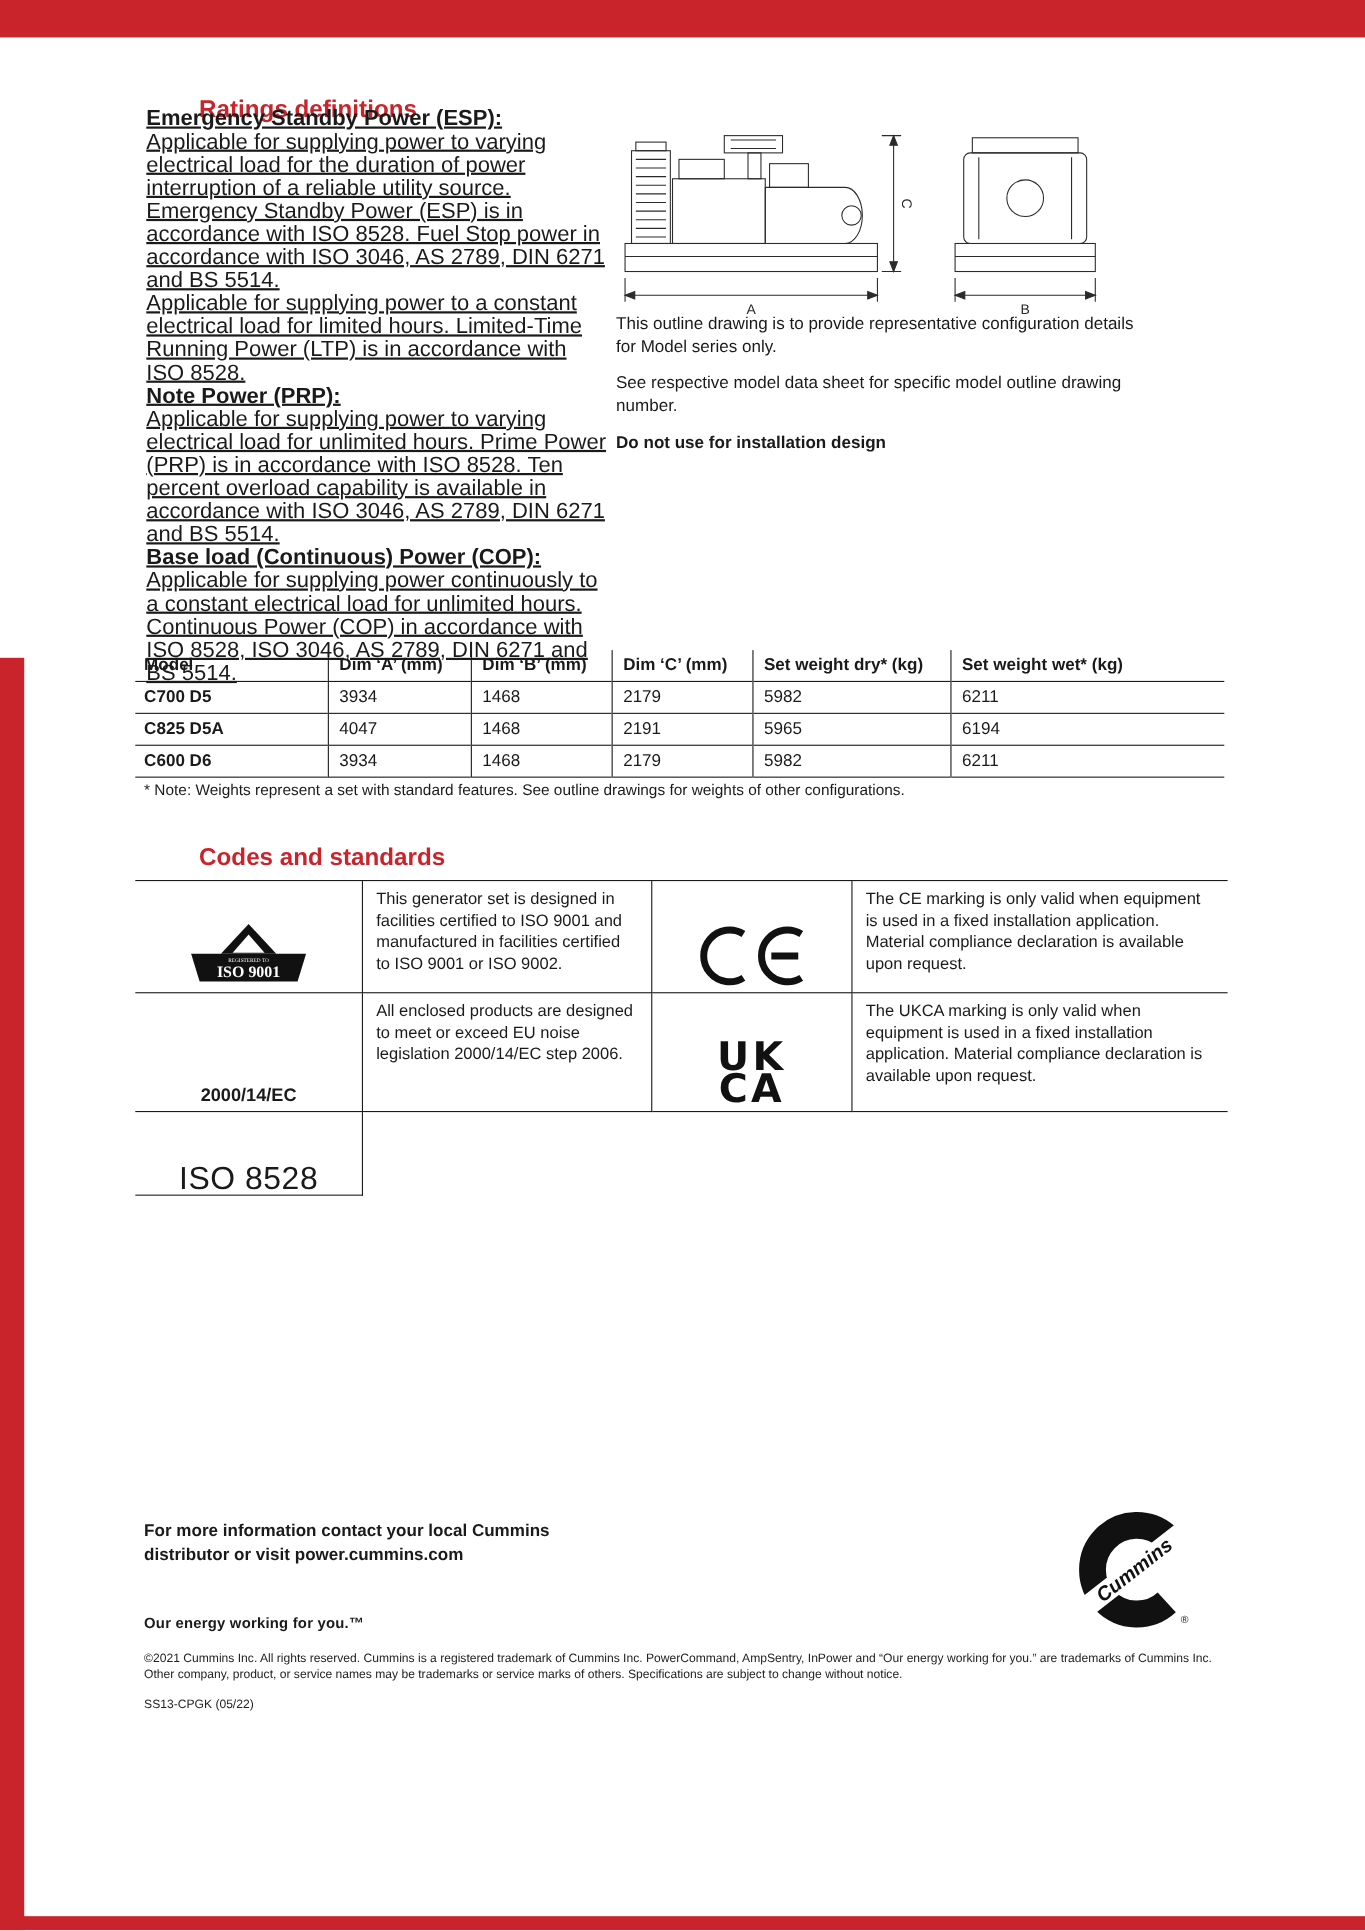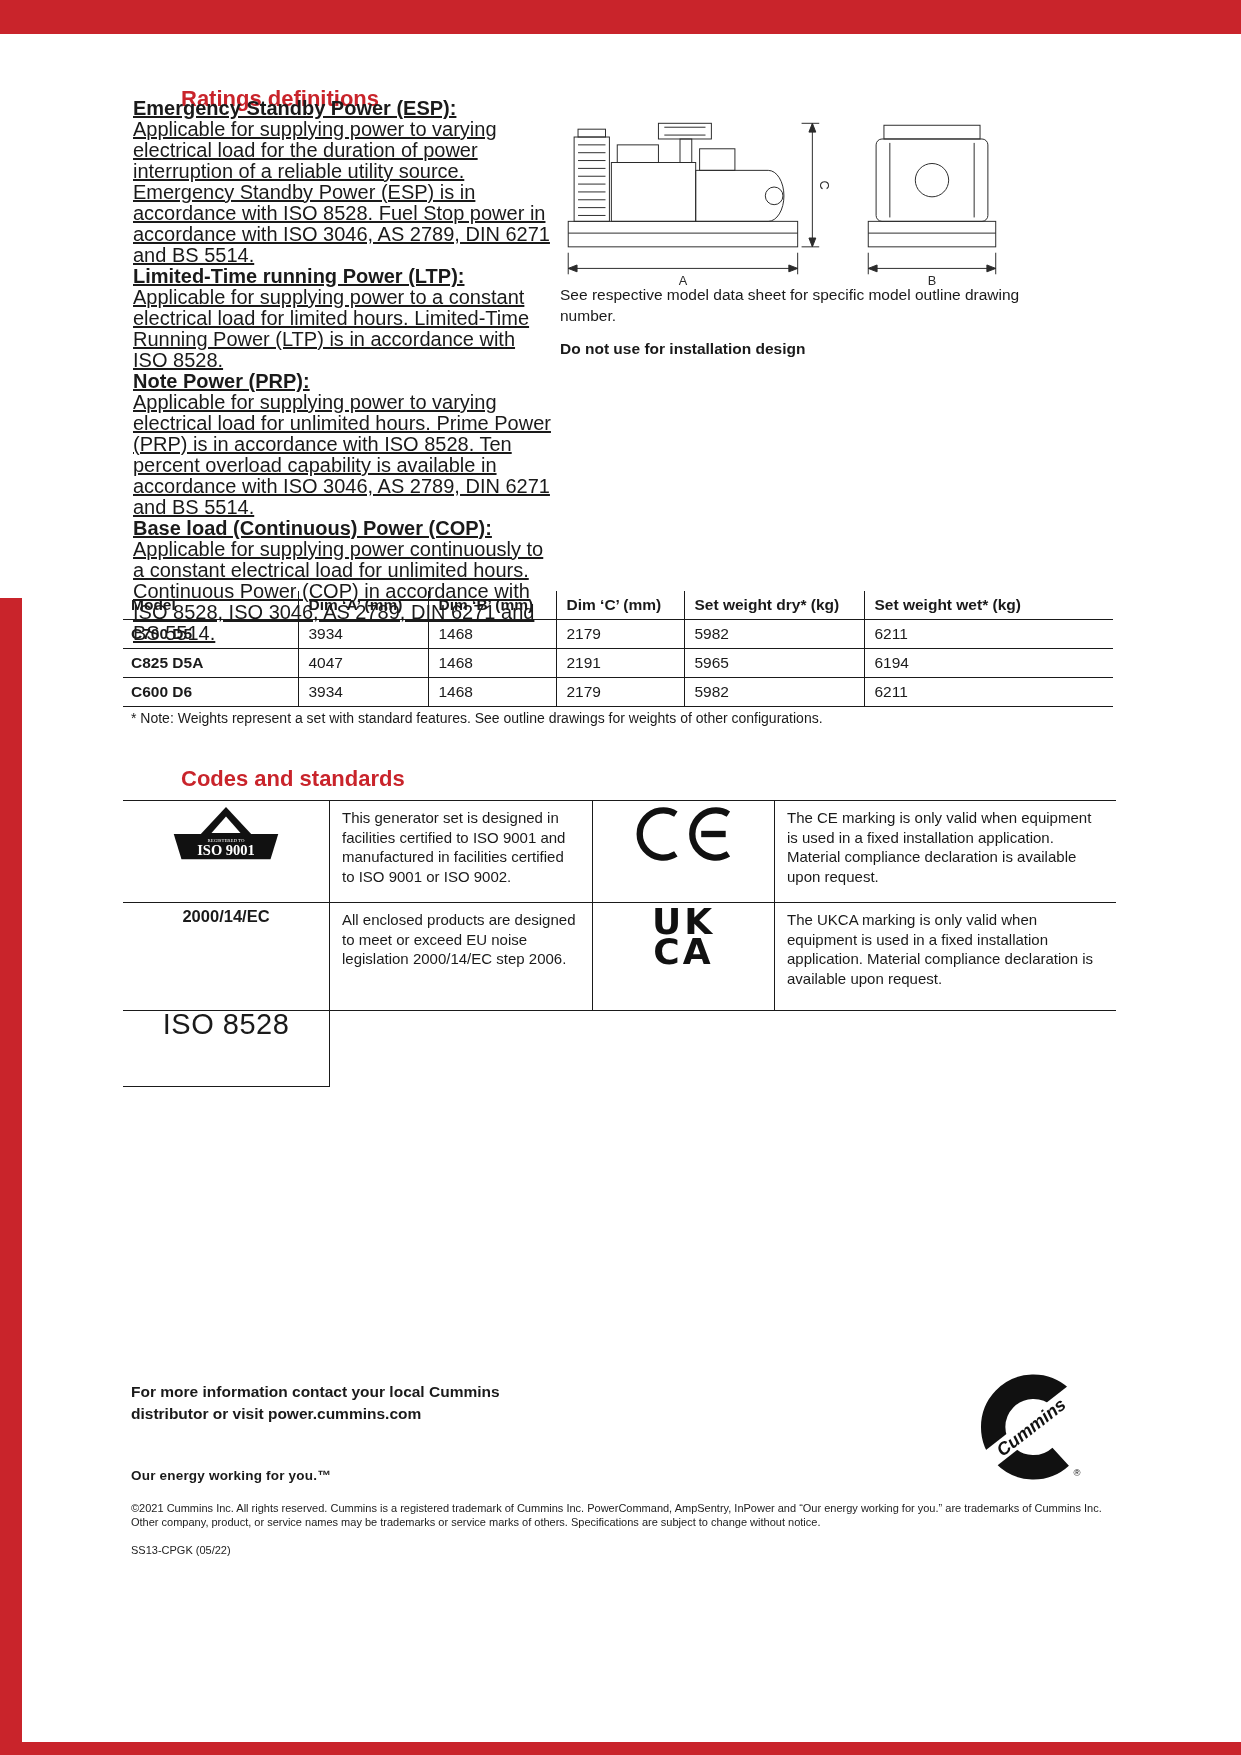--- a/index.html
+++ b/index.html
@@ -38,21 +38,21 @@
   .table-note { position:absolute; left:131px; top:710px; font-size:14px; }
 
   .codes {
     position:absolute; left:123px; top:800px; width:993px;
     display:grid; grid-template-columns:207px 263px 182px 341px; grid-template-rows:102px 108px 76px;
     border-top:1.5px solid #1a1a1a; font-size:15px; line-height:19.5px;
   }
   .codes .cell { padding:7px 12px; overflow:hidden; }
   .codes .bb { border-bottom:1.5px solid #1a1a1a; }
   .codes .br { border-right:1.5px solid #1a1a1a; }
-  .codes .badge { display:flex; align-items:flex-start; justify-content:center; padding:4px; }
+  .codes .badge { display:flex; align-items:flex-end; justify-content:center; padding:4px; }
   .directive-label { font-weight:bold; font-size:16.5px; }
   .iso8528-label { font-size:29px; letter-spacing:0.5px; }
 
   .ukca { font-weight:bold; font-size:36px; line-height:0.82; letter-spacing:3px; text-align:center; color:#111;
           font-family:"DejaVu Sans", sans-serif; }
 
   .contact { position:absolute; left:131px; top:1381px; width:430px; font-weight:bold; font-size:15.5px; line-height:22px; }
   .tagline { position:absolute; left:131px; top:1468px; font-weight:bold; font-size:13.5px; letter-spacing:0.2px; }
   .legal   { position:absolute; left:131px; top:1502px; width:988px; font-size:11px; line-height:13.5px; color:#222; }
   .legal .doc-code { margin-top:15px; }
@@ -68,21 +68,20 @@
   <div class="bar-bottom"></div>
 
   <h2 class="red-heading" id="ratings-title">Ratings definitions</h2>
 
   <div class="defs">
     <div class="def">
       <div class="term">Emergency Standby Power (ESP):</div>
       <div class="body">Applicable for supplying power to varying electrical load for the duration of power interruption of a reliable utility source. Emergency Standby Power (ESP) is in accordance with ISO 8528. Fuel Stop power in accordance with ISO 3046, AS 2789, DIN 6271 and BS 5514.</div>
     </div>
     <div class="def">
-      <div class="term">Limited-Time running Power (LTP):</div>
       <div class="body">Applicable for supplying power to a constant electrical load for limited hours. Limited-Time Running Power (LTP) is in accordance with ISO 8528.</div>
     </div>
     <div class="def">
       <div class="term">Note Power (PRP):</div>
       <div class="body">Applicable for supplying power to varying electrical load for unlimited hours. Prime Power (PRP) is in accordance with ISO 8528. Ten percent overload capability is available in accordance with ISO 3046, AS 2789, DIN 6271 and BS 5514.</div>
     </div>
     <div class="def">
       <div class="term">Base load (Continuous) Power (COP):</div>
       <div class="body">Applicable for supplying power continuously to a constant electrical load for unlimited hours. Continuous Power (COP) in accordance with ISO 8528, ISO 3046, AS 2789, DIN 6271 and BS 5514.</div>
     </div>
@@ -128,20 +127,21 @@
         <line x1="318" y1="184" x2="448" y2="184"></line>
         <path d="M318 184 l9 -3.5 v7 z M448 184 l-9 -3.5 v7 z" fill="#2b2b2b"></path>
       </g>
       <text x="129" y="201" font-size="13" fill="#2b2b2b" text-anchor="middle">A</text>
       <text x="272" y="102" font-size="13" fill="#2b2b2b" text-anchor="middle" transform="rotate(90 272 99)">C</text>
       <text x="383" y="201" font-size="13" fill="#2b2b2b" text-anchor="middle">B</text>
     </svg>
   </div>
 
   <div class="outline-notes">
+    <p>This outline drawing is to provide representative configuration details for Model series only.</p>
     <p>See respective model data sheet for specific model outline drawing number.</p>
     <p class="warning">Do not use for installation design</p>
   </div>
 
   <table class="dim-table">
     <colgroup>
       <col style="width:175px">
         <col style="width:130px">
         <col style="width:128px">
       <col style="width:128px">

